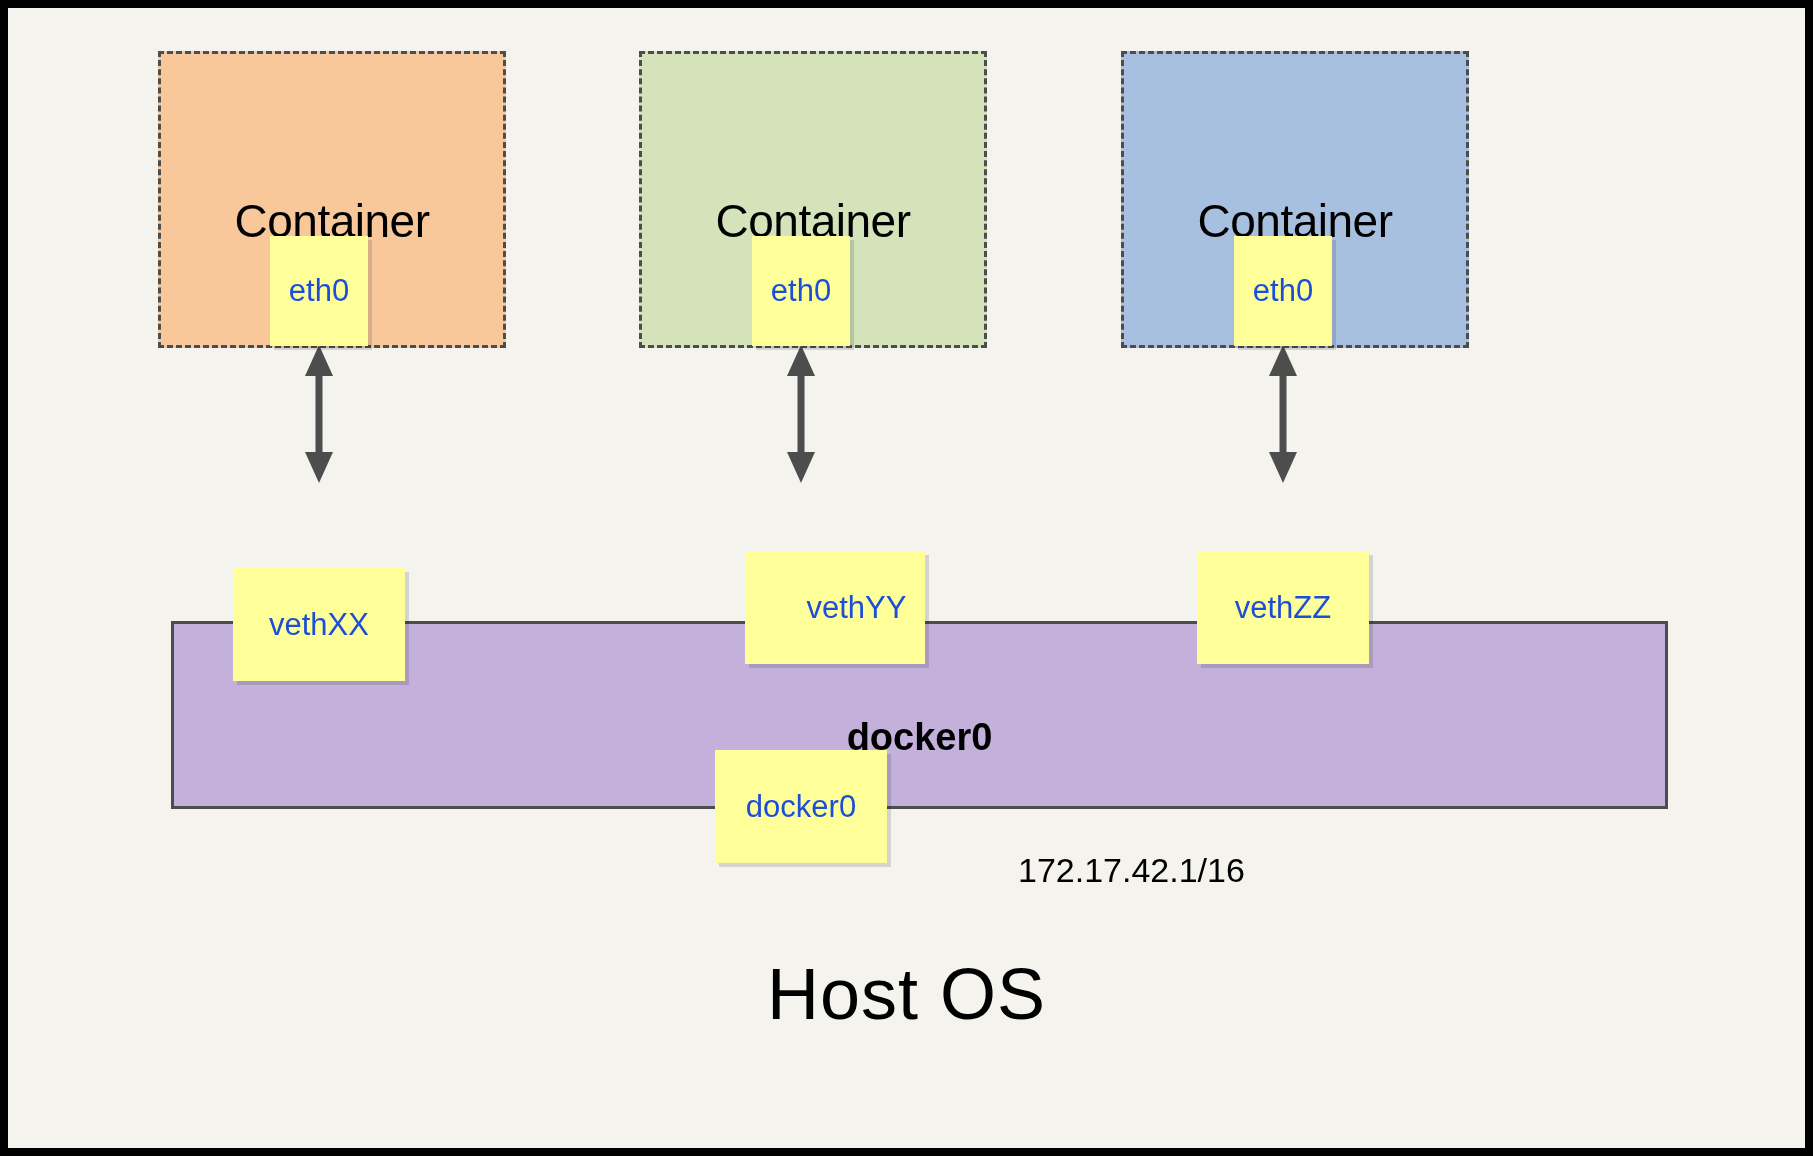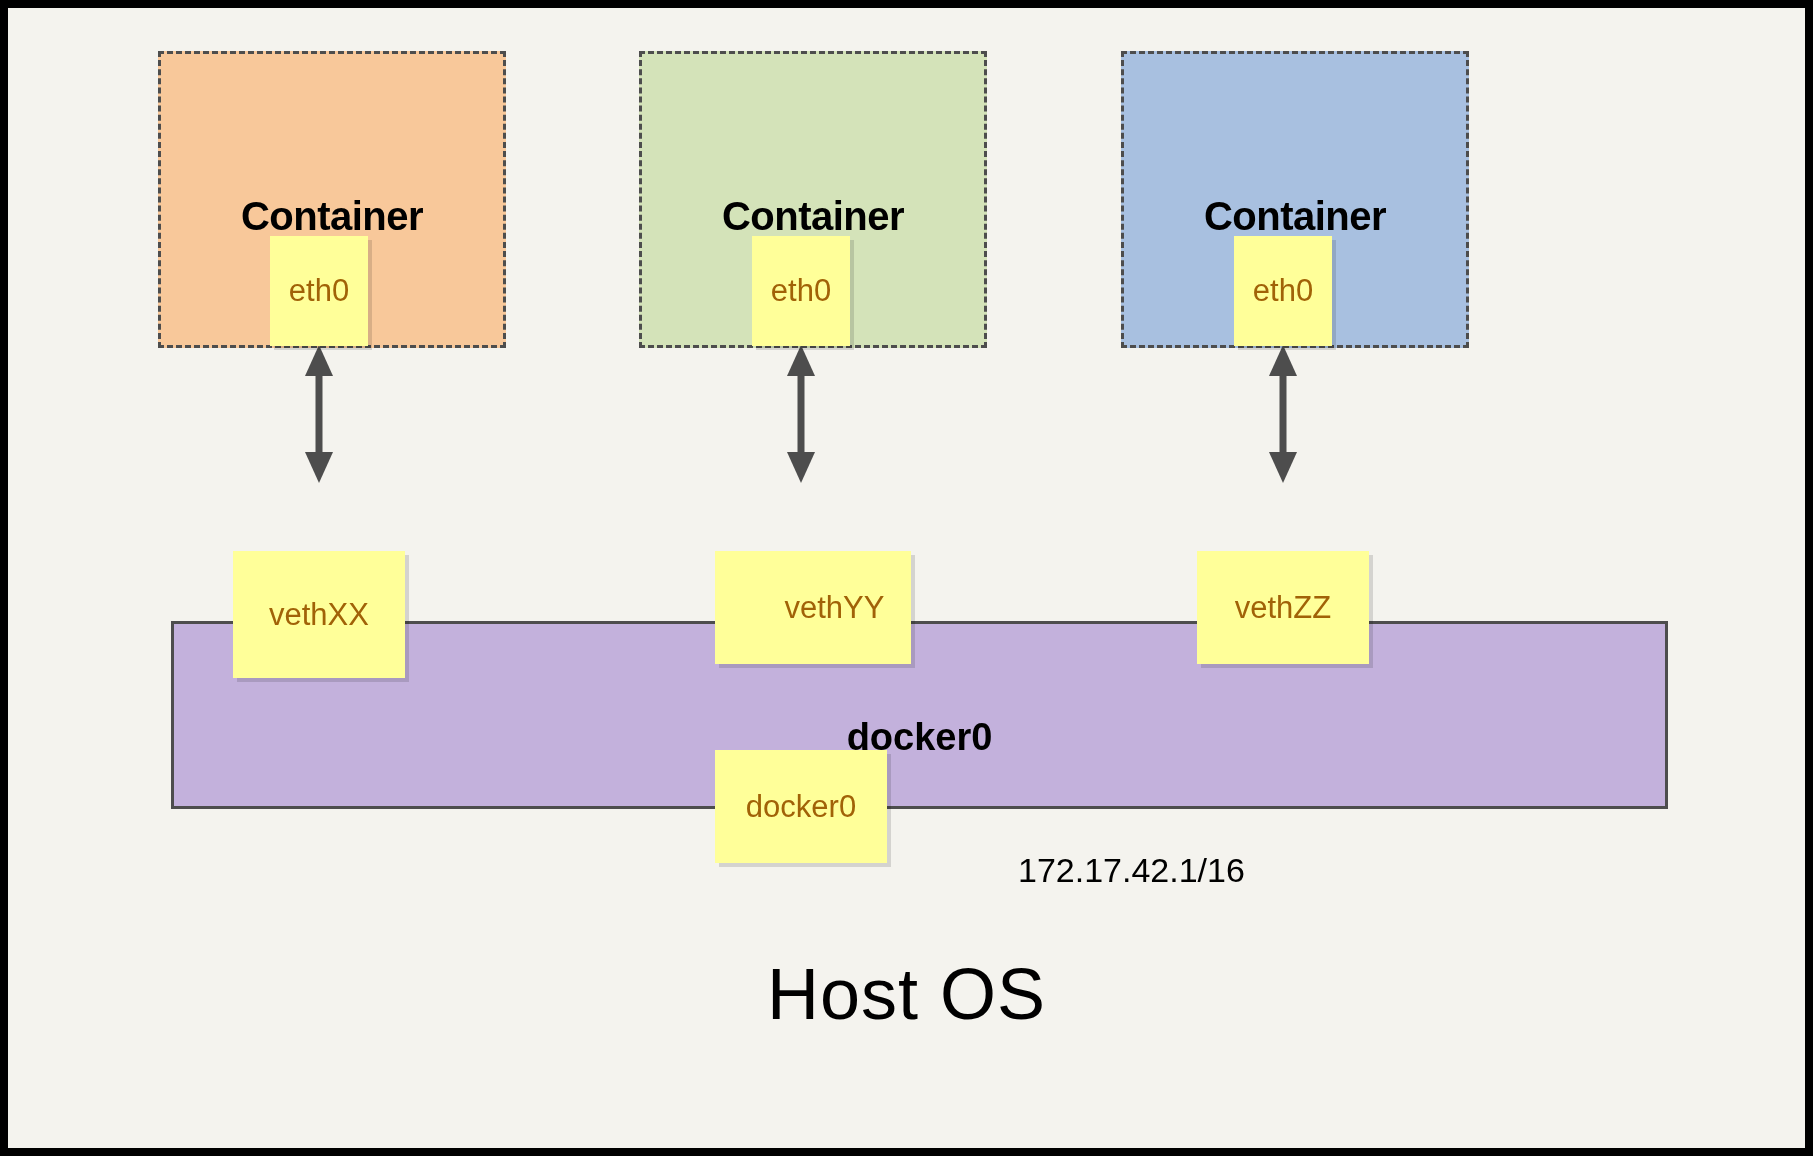--- a/index.html
+++ b/index.html
@@ -30,36 +30,36 @@
     position: absolute;
     border: 3px dashed #4d4d4d;
     box-sizing: border-box;
   }
   .container-title {
     position: absolute;
     left: 0;
     right: 0;
     top: 140px;
     text-align: center;
-    font-size: 40px;
-    font-weight: bold;
+    font-size: 46px;
+    font-weight: normal;
     color: #000000;
     letter-spacing: -0.5px;
   }
 
   
   .note {
     position: absolute;
     background: #ffff99;
     box-shadow: 4px 4px 0 rgba(0,0,0,0.13);
     display: flex;
     align-items: center;
     justify-content: center;
     font-size: 31px;
-    color: #a16207;
+    color: #1d4ed8;
     box-sizing: border-box;
     z-index: 6;
   }
 
   
   #docker0-bar {
     position: absolute;
     left: 163px;
     top: 613px;
     width: 1497px;
@@ -150,24 +150,24 @@
     <svg class="arrow" style="left:1252px; top:336px;" width="46" height="140" viewBox="0 0 46 140">
       <line x1="23" y1="22" x2="23" y2="118" stroke="#4d4d4d" stroke-width="7"></line>
       <polygon points="23,1 9,32 37,32" fill="#4d4d4d"></polygon>
       <polygon points="23,139 9,108 37,108" fill="#4d4d4d"></polygon>
     </svg>
 
     <div id="docker0-bar">
       <div id="docker0-bar-label">docker0</div>
     </div>
 
-    <div class="note" style="left:225px; top:543px; width:172px; height:127px;">
+    <div class="note" style="left:225px; top:560px; width:172px; height:113px;">
       <span>vethXX</span>
     </div>
-    <div class="note" style="left:707px; top:543px; width:196px; height:113px;padding-left:43px;">
+    <div class="note" style="left:737px; top:543px; width:180px; height:113px;padding-left:43px;">
       <span>vethYY</span>
     </div>
     <div class="note" style="left:1189px; top:543px; width:172px; height:113px;">
       <span>vethZZ</span>
     </div>
 
     <div class="note" style="left:707px; top:742px; width:172px; height:113px;">
       <span>docker0</span>
     </div>
 

